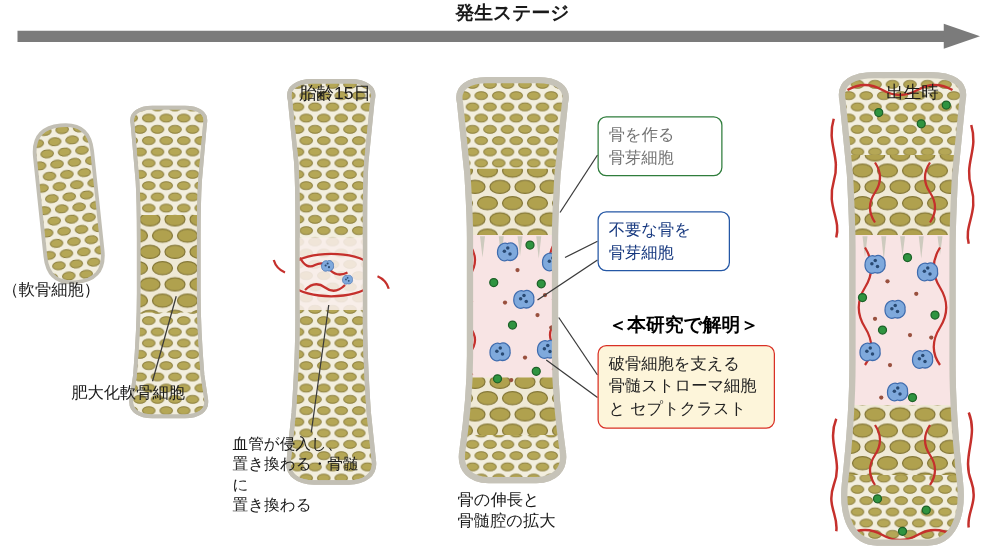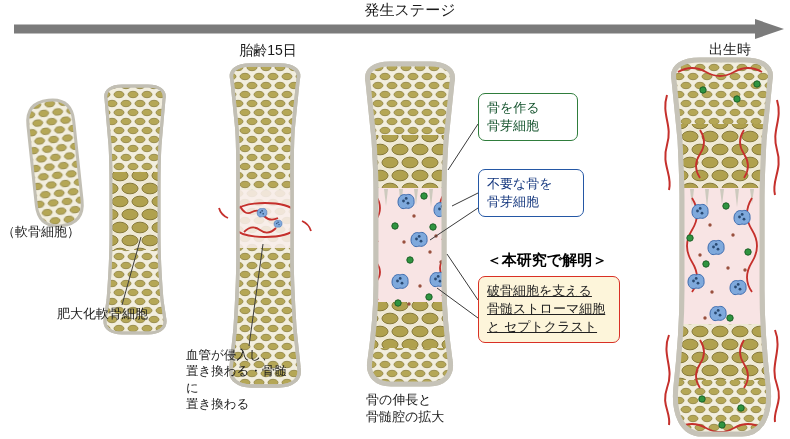--- a/index.html
+++ b/index.html
@@ -1,26 +1,26 @@
 <!DOCTYPE html>
 <html><head>
 <meta charset="utf-8">
 <style>
   html,body{margin:0;padding:0;background:#fff;}
   body{font-family:"Liberation Sans","DejaVu Sans",sans-serif;color:#1a1a1a;}
   .canvas{position:relative;width:790px;height:439px;background:#fff;overflow:hidden;}
   svg.art{position:absolute;left:0;top:0;}
   .lbl{position:absolute;font-size:13px;line-height:1.3;}
   .center{text-align:center;}
-  .stage-title{font-size:14px;}
-  .arrow-label{position:absolute;font-size:15px;font-weight:normal;text-align:center;}
+  .stage-title{font-size:14px;margin-top:24px;}
+  .arrow-label{position:absolute;font-size:15px;font-weight:bold;text-align:center;}
   .box{position:absolute;background:#ffffff;border-radius:7px;padding:5px 8px;font-size:13px;line-height:1.4;}
-  .box.green{border:1.6px solid #2f7d3c;color:#14532d;}
+  .box.green{border:1.6px solid #2f7d3c;color:#737373;}
   .box.blue{border:1.6px solid #2457a5;color:#16387f;}
-  .box.cream{border:1.6px solid #d93025;background:#fdf5da;color:#222222;text-decoration:underline;}
+  .box.cream{border:1.6px solid #d93025;background:#fdf5da;color:#222222;}
   .red-heading{position:absolute;color:#000000;font-weight:bold;font-size:15px;text-align:center;}
 </style>
 </head>
 <body>
 
 <div class="canvas">
 
   <svg class="art" width="790" height="439" viewBox="0 0 790 439">
     <defs>
       <pattern id="pCellS" width="14" height="18" patternUnits="userSpaceOnUse">

